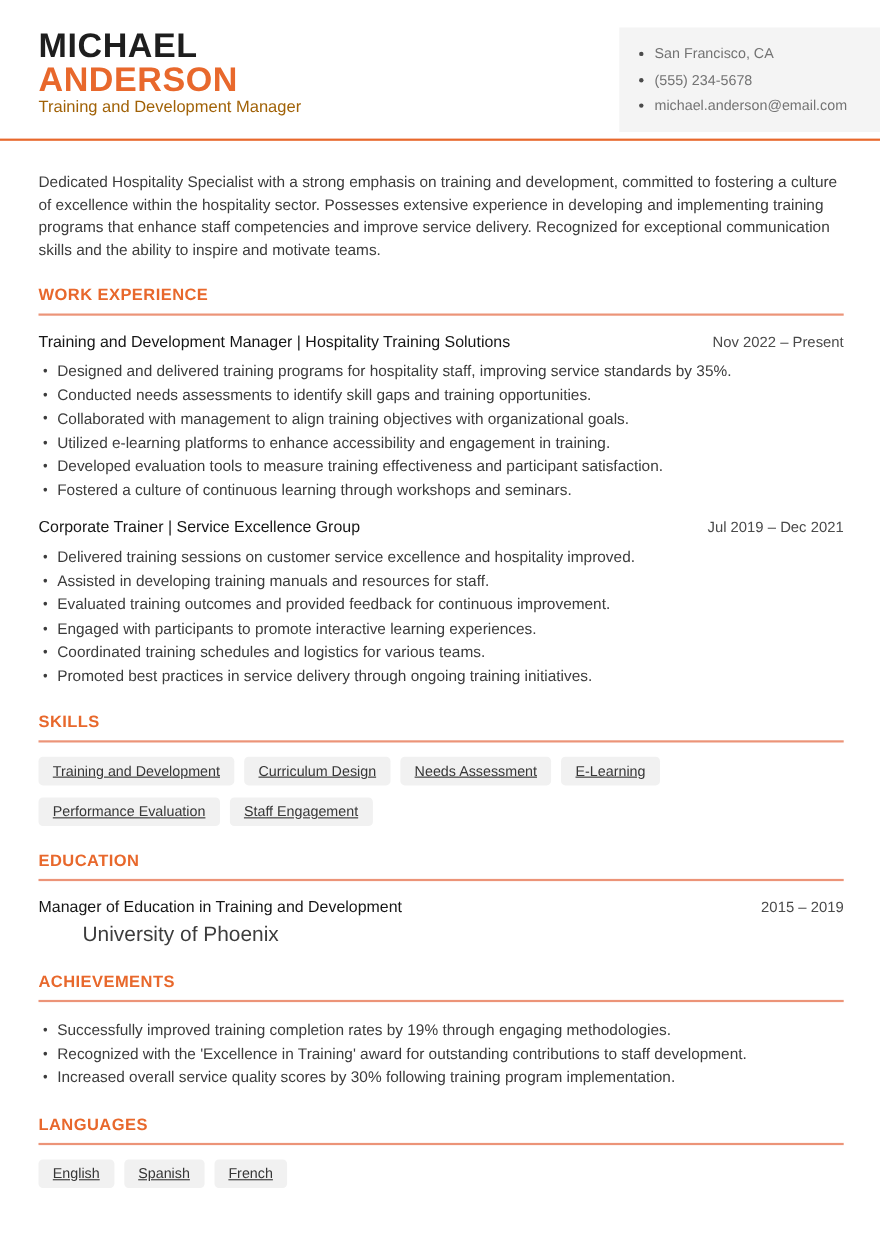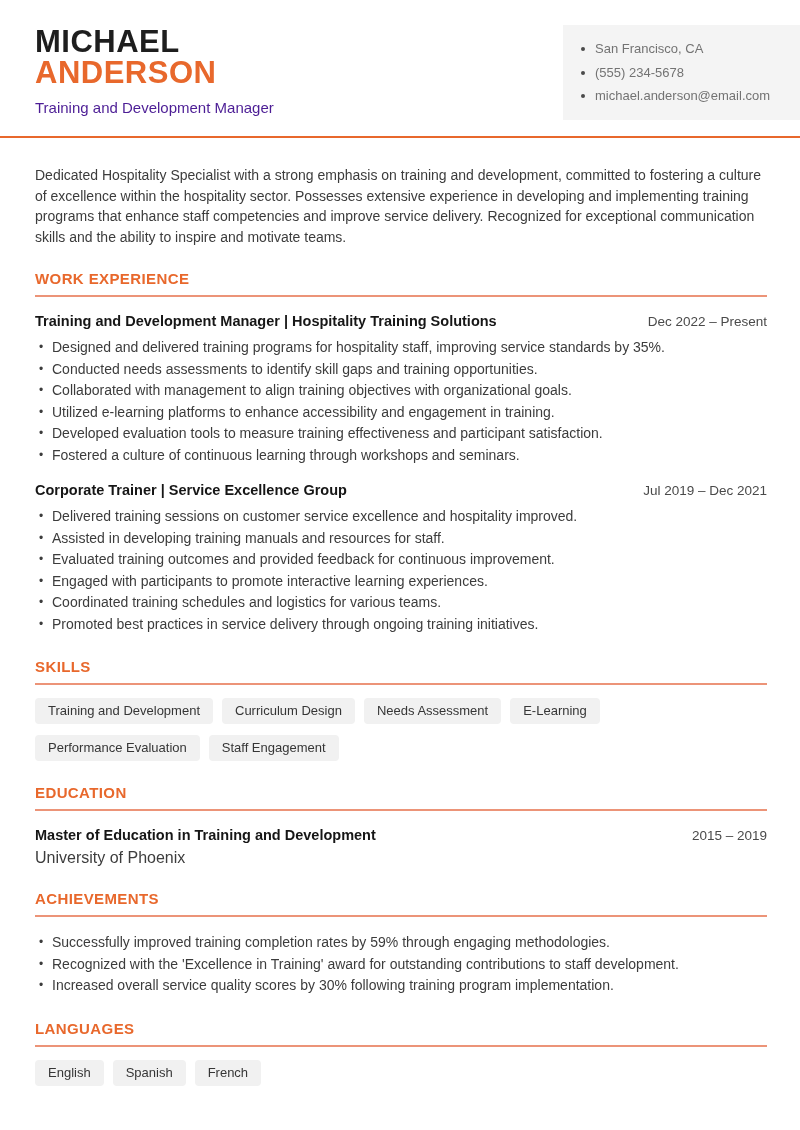--- a/index.html
+++ b/index.html
@@ -24,24 +24,24 @@
   }
   .first-name, .last-name {
     font-size: 31px;
     line-height: 31px;
     font-weight: 800;
     letter-spacing: 0.5px;
     color: var(--ink, #1e1e1e);
   }
   .last-name { color: var(--accent, #e8682c); }
   .header-job-title {
-    margin-top: 12px;
+    margin-top: 2px;
     font-size: 15px;
     line-height: 16px;
-    color: #4c1d95;
+    color: #a16207;
   }
   .contact-box {
     position: absolute;
     top: 25px;
     right: 0;
     width: 237px;
     background: var(--panel-bg, #f4f4f4);
     padding: 12px 16px 12px 18px;
   }
   .contact-list { list-style: none; }
@@ -88,21 +88,21 @@
 
   
   .job { margin-top: 16px; }
   .job-row, .edu-row {
     display: flex;
     justify-content: space-between;
     align-items: baseline;
   }
   .job-title, .degree {
     font-size: 14.5px;
-    font-weight: 700;
+    font-weight: 400;
     color: #161616;
   }
   .dates {
     font-size: 13.5px;
     color: var(--muted, #4a4a4a);
     white-space: nowrap;
   }
   .bullets { list-style: none; margin-top: 8px; }
   .bullets li {
     position: relative;
@@ -128,28 +128,30 @@
     margin-top: 13px;
   }
   .chip {
     background: var(--chip-bg, #f1f1f1);
     border-radius: 4px;
     padding: 6px 13px;
     font-size: 13px;
     line-height: 14px;
     color: #363636;
     white-space: nowrap;
+    text-decoration: underline;
   }
 
   
   .edu-block { margin-top: 16px; }
   .school {
     margin-top: 6px;
-    font-size: 16px;
+    font-size: 19px;
     color: #3d3d3d;
+    margin-left: 40px;
   }
 </style>
 </head>
 <body>
 
 <div class="page">
 
   <header class="header">
     <div>
       <h1 class="first-name">MICHAEL</h1>
@@ -181,21 +183,21 @@
 
     <p class="summary">Dedicated Hospitality Specialist with a strong emphasis on training and development, committed to fostering a culture of excellence within the hospitality sector. Possesses extensive experience in developing and implementing training programs that enhance staff competencies and improve service delivery. Recognized for exceptional communication skills and the ability to inspire and motivate teams.</p>
 
     <section class="section">
       <h2 class="section-title">WORK EXPERIENCE</h2>
       <div class="jobs">
 
       <article class="job">
             <div class="job-row">
               <h3 class="job-title">Training and Development Manager | Hospitality Training Solutions</h3>
-              <span class="dates">Dec 2022 – Present</span>
+              <span class="dates">Nov 2022 – Present</span>
             </div>
             <ul class="bullets">
 
             <li>Designed and delivered training programs for hospitality staff, improving service standards by 35%.</li>
               <li>Conducted needs assessments to identify skill gaps and training opportunities.</li>
               <li>Collaborated with management to align training objectives with organizational goals.</li>
               <li>Utilized e-learning platforms to enhance accessibility and engagement in training.</li>
               <li>Developed evaluation tools to measure training effectiveness and participant satisfaction.</li>
               <li>Fostered a culture of continuous learning through workshops and seminars.</li>
             </ul>
@@ -228,32 +230,32 @@
           <span class="chip">E-Learning</span>
           <span class="chip">Performance Evaluation</span>
           <span class="chip">Staff Engagement</span>
         </div>
     </section>
 
     <section class="section">
       <h2 class="section-title">EDUCATION</h2>
       <div class="edu-block">
         <div class="edu-row">
-          <h3 class="degree">Master of Education in Training and Development</h3>
+          <h3 class="degree">Manager of Education in Training and Development</h3>
           <span class="dates">2015 – 2019</span>
         </div>
         <div class="school">University of Phoenix</div>
       </div>
     </section>
 
     <section class="section">
       <h2 class="section-title">ACHIEVEMENTS</h2>
       <ul class="bullets" style="margin-top:15px">
 
-      <li>Successfully improved training completion rates by 59% through engaging methodologies.</li>
+      <li>Successfully improved training completion rates by 19% through engaging methodologies.</li>
           <li>Recognized with the 'Excellence in Training' award for outstanding contributions to staff development.</li>
           <li>Increased overall service quality scores by 30% following training program implementation.</li>
         </ul>
     </section>
 
     <section class="section">
       <h2 class="section-title">LANGUAGES</h2>
       <div class="chips">
 
       <span class="chip">English</span>

